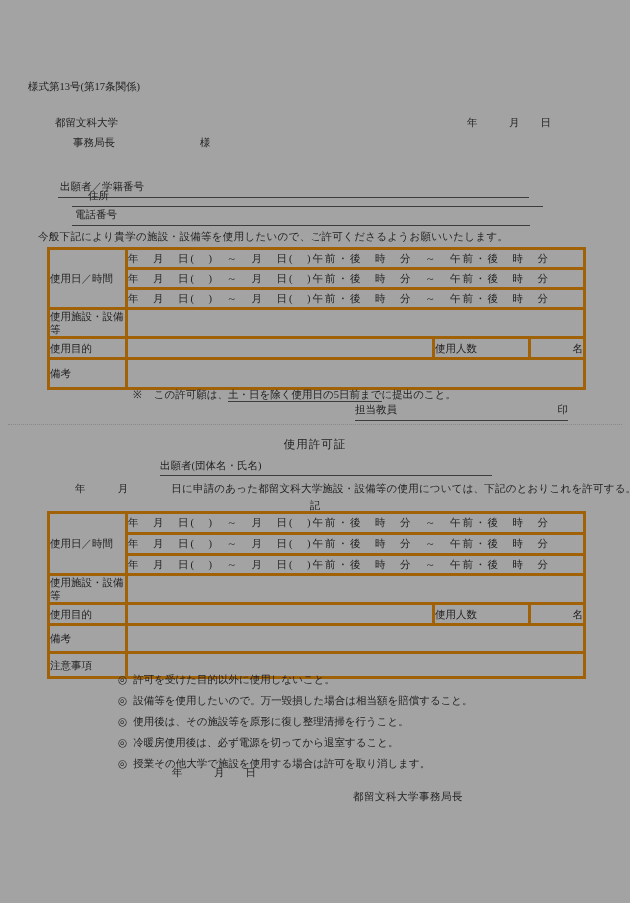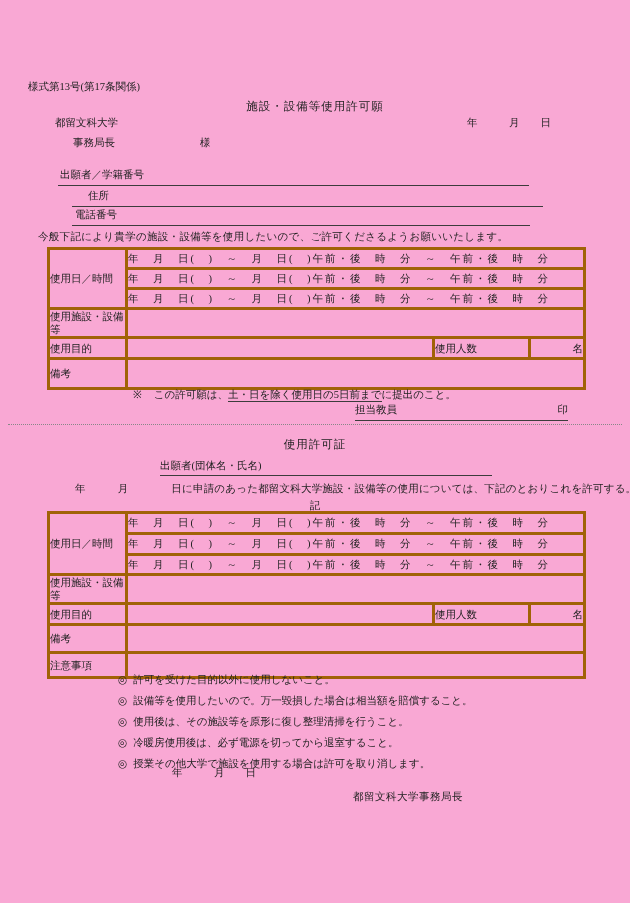--- a/index.html
+++ b/index.html
@@ -1,41 +1,41 @@
 <!DOCTYPE html>
 <html><head>
 <meta charset="utf-8">
 <style>
   html,body{margin:0;padding:0;background:#e9e9e9;}
   .page{
     position:relative;
     width:630px;height:903px;
     margin:0 auto;
-    background:#f9a8d4;
+    background:#a3a3a3;
     font-family:"Liberation Serif","DejaVu Serif",serif;
     color:#222;
     font-size:10.5px;
     line-height:1.25;
     overflow:hidden;
   }
   .abs{position:absolute;}
   .center{width:100%;text-align:center;}
   .heading{font-size:11.5px;letter-spacing:1px;}
 
   
   .form-number{left:28px;top:80px;}
   .doc-title{top:99px;}
   .univ{left:55px;top:116px;}
   .top-date{left:467px;top:116px;}
   .addressee{left:73px;top:136px;}
   .addressee .honorific{margin-left:85px;}
 
   .field{border-bottom:1px solid #3c3c3c;height:17px;}
   .f1{left:70px;top:151px;width:457px;padding-left:20px;}
-  .f2{left:58px;top:168px;width:469px;padding-left:2px;}
+  .f2{left:58px;top:180px;width:469px;padding-left:2px;}
   .f3{left:72px;top:189px;width:455px;padding-left:16px;}
   .f4{left:72px;top:208px;width:455px;padding-left:3px;}
 
   .request{left:38px;top:230px;letter-spacing:.3px;}
 
   table.grid{border-collapse:collapse;table-layout:fixed;}
   table.grid td{border:3px solid #a16207;padding:0;vertical-align:middle;overflow:hidden;}
   td.lbl{text-align:left;}
   td.dt{letter-spacing:2px;padding-left:14px;white-space:nowrap;}
   td.unit{text-align:right;padding-right:10px;}
@@ -60,21 +60,20 @@
   .note-item .marker{margin-right:6px;}
   .bottom-date{left:172px;top:766px;}
   .signer{left:353px;top:790px;letter-spacing:.5px;}
 </style>
 </head>
 <body>
 
 <div class="page">
 
   <div class="abs form-number">様式第13号(第17条関係)</div>
-  <div class="abs center heading doc-title">施設・設備等使用許可願</div>
   <div class="abs univ">都留文科大学</div>
   <div class="abs top-date">年　　　月　　日</div>
 
   <div class="abs addressee">
     <span>事務局長</span><span class="honorific">様</span>
   </div>
 
   <div class="abs field f2">
     <span>出願者／学籍番号</span>
   </div>

